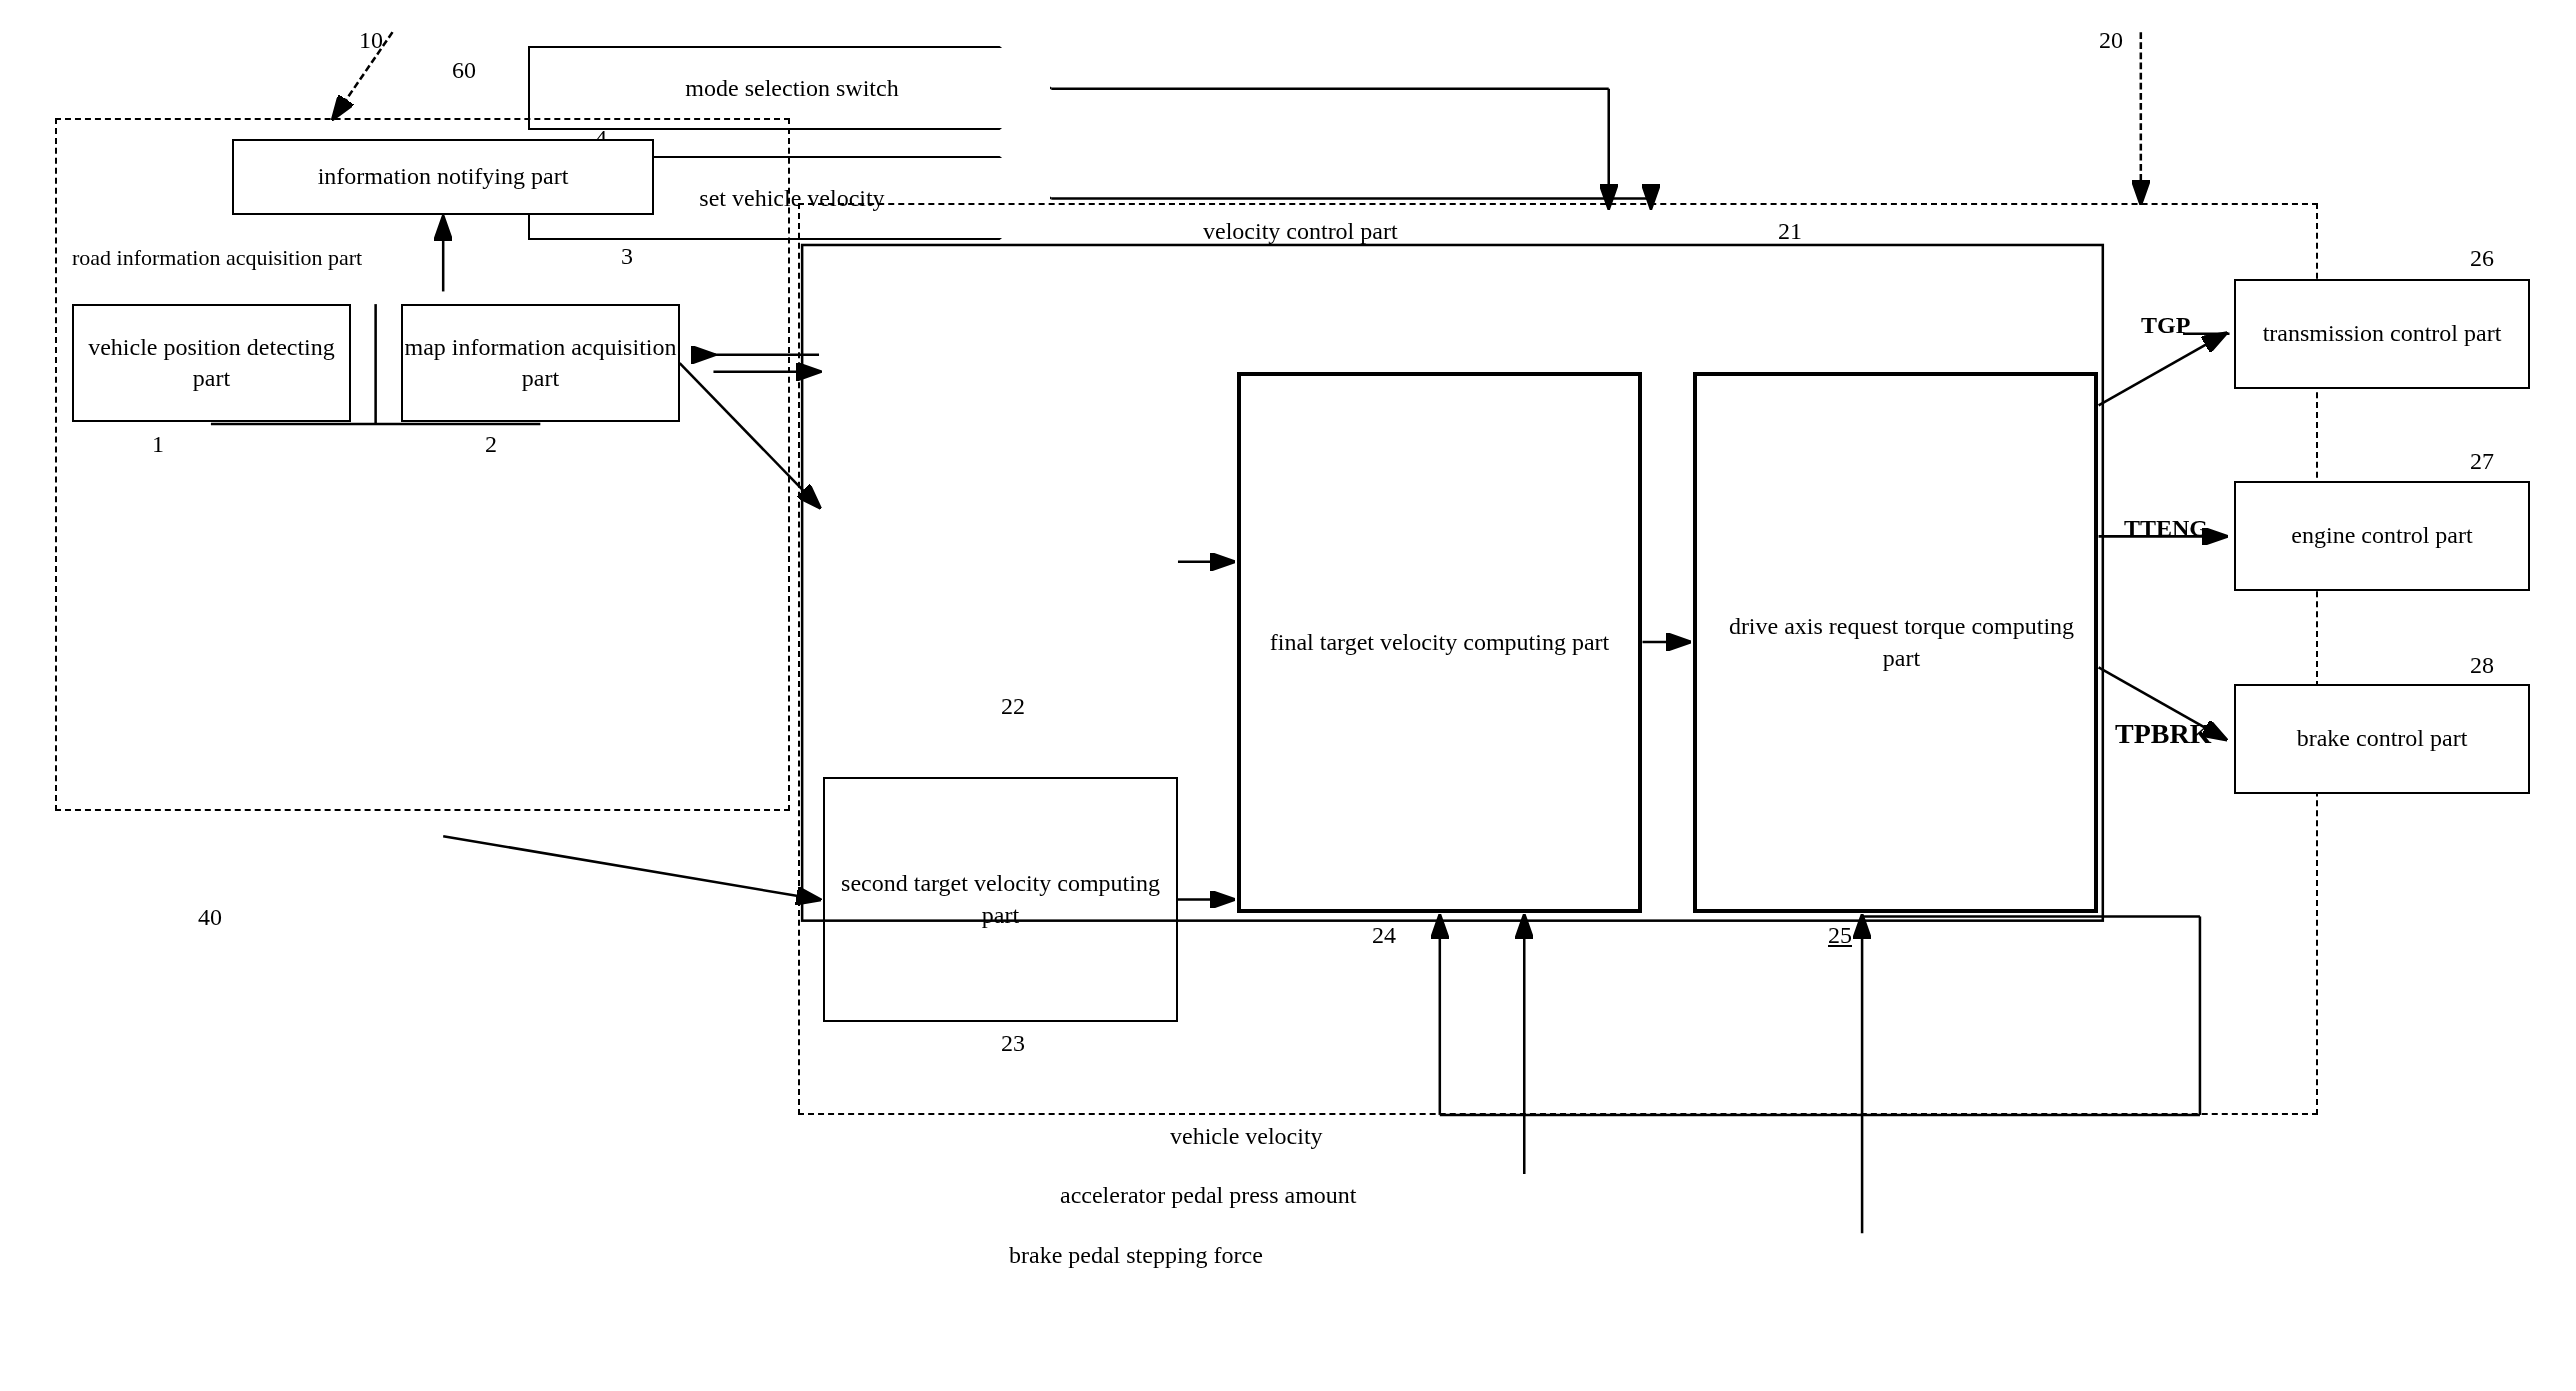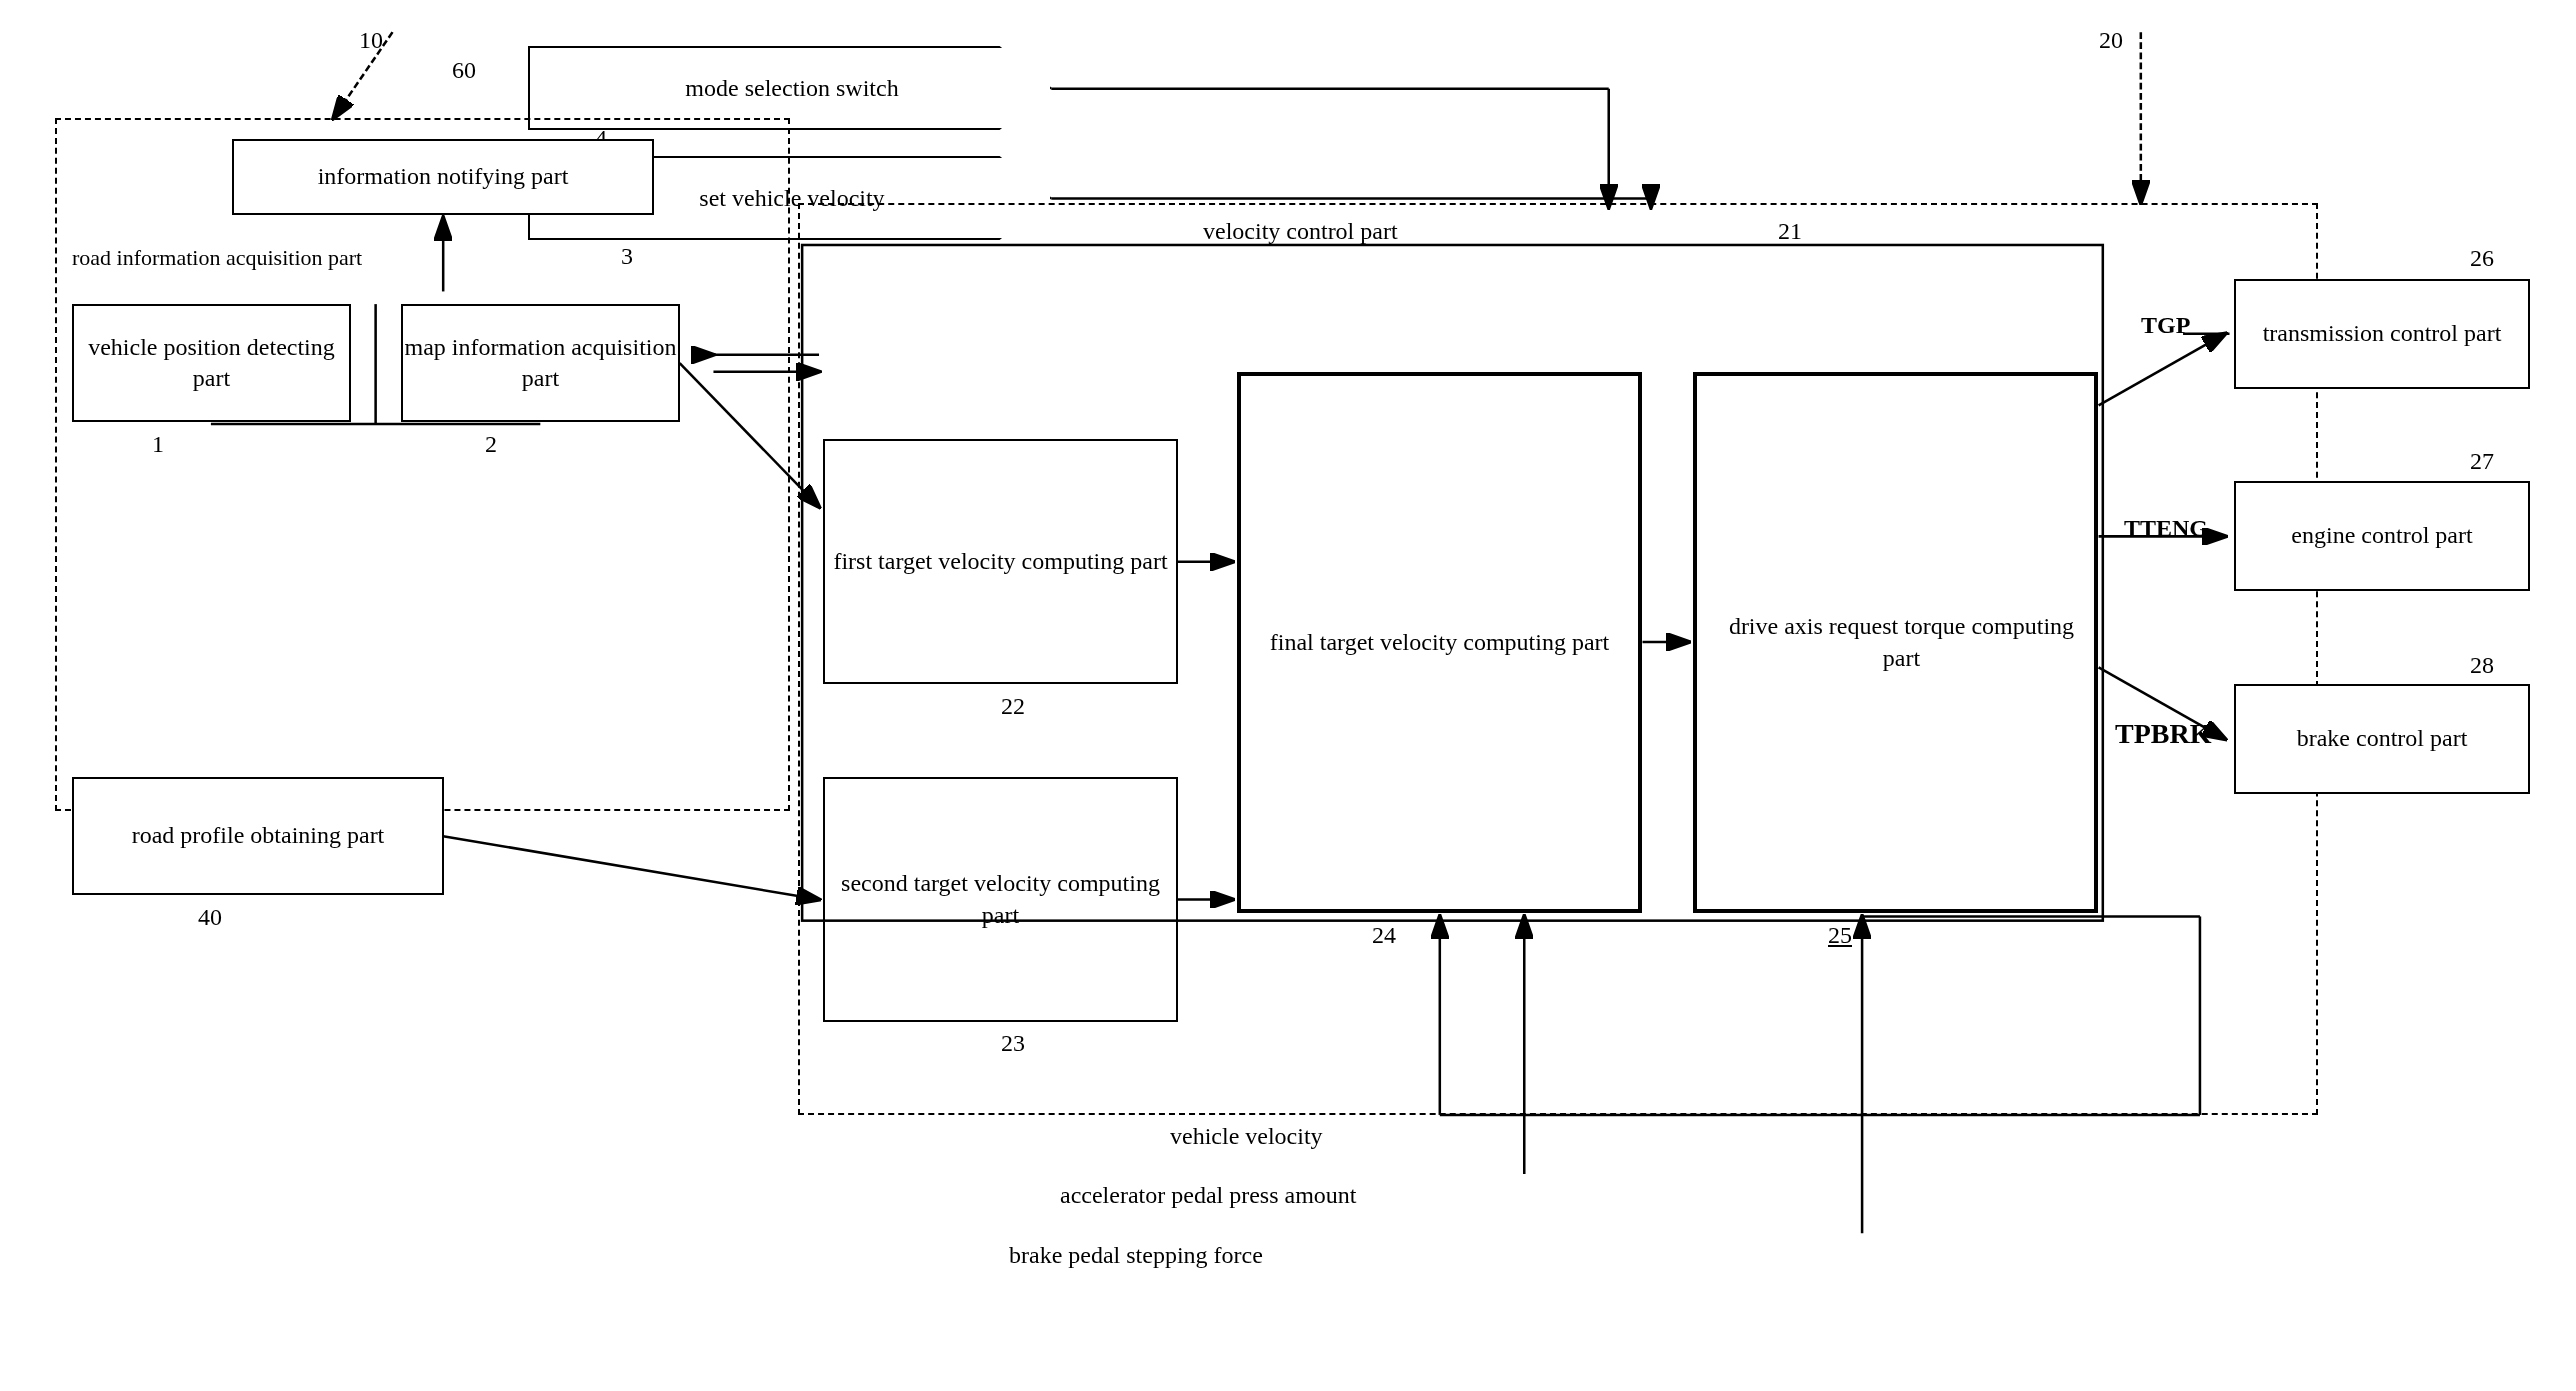--- a/index.html
+++ b/index.html
@@ -115,32 +115,23 @@
 
   <span class="label" style="left:148px; top:431px;">1</span>
 
   <div class="box" style="left:397px; top:304px; width:279px; height:118px;">
     <span>map information
 acquisition part</span>
   </div>
 
   <span class="label" style="left:481px; top:431px;">2</span>
 
-  <div class="box" style="left:68px; top:777px; width:372px; height:118px;">
-    <span>road profile
-obtaining part</span>
-  </div>
 
   <span class="label" style="left:194px; top:904px;">40</span>
 
-  <div class="box" style="left:819px; top:439px; width:355px; height:245px;">
-    <span>first target
-velocity
-computing part</span>
-  </div>
 
   <span class="label" style="left:997px; top:693px;">22</span>
 
   <div class="box" style="left:819px; top:777px; width:355px; height:245px;">
     <span>second target
 velocity
 computing part</span>
   </div>
 
   <span class="label" style="left:997px; top:1030px;">23</span>

